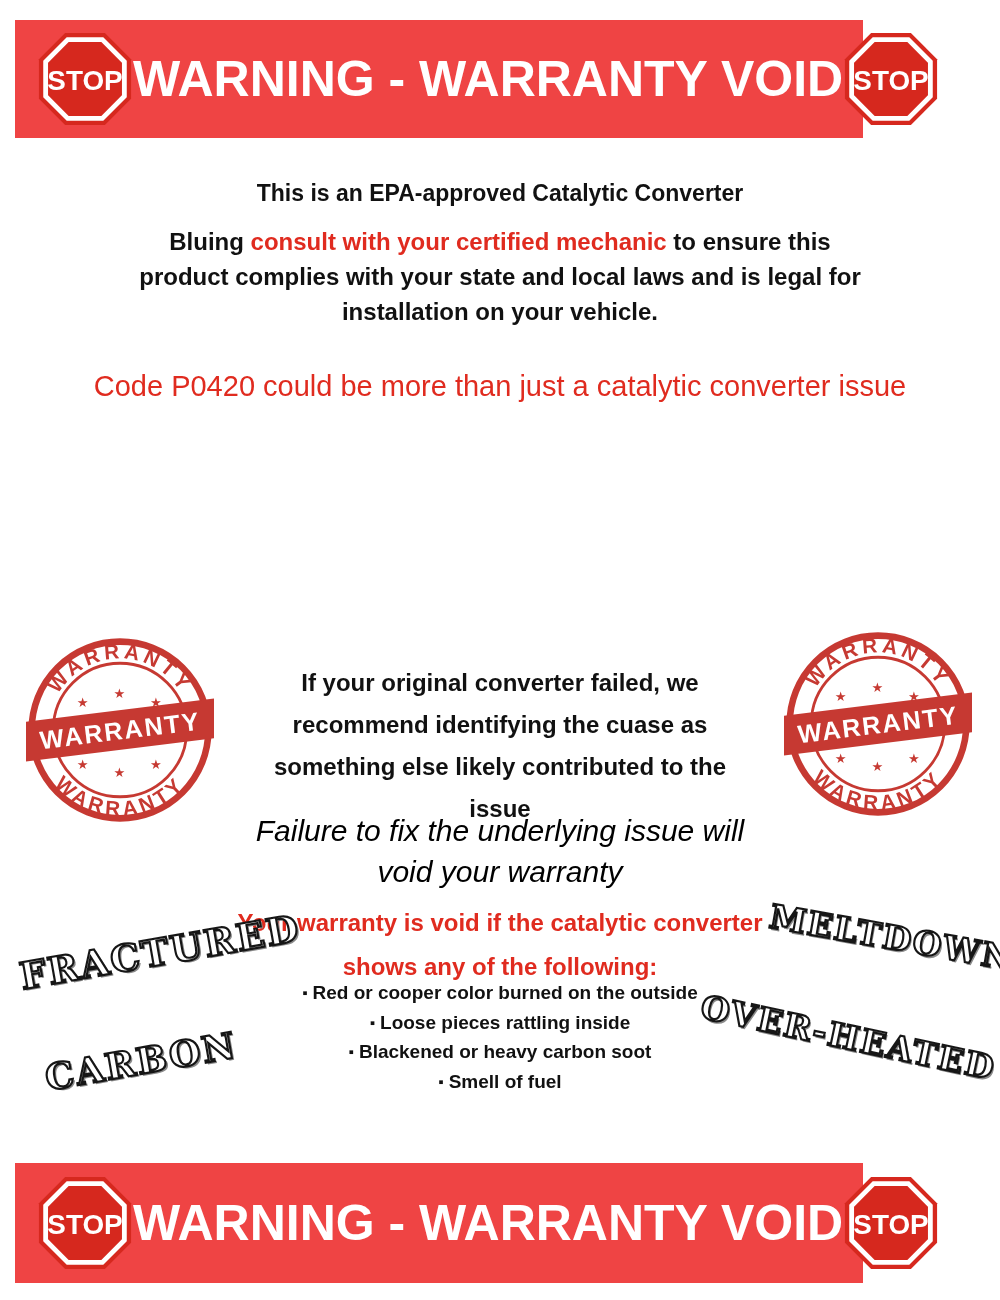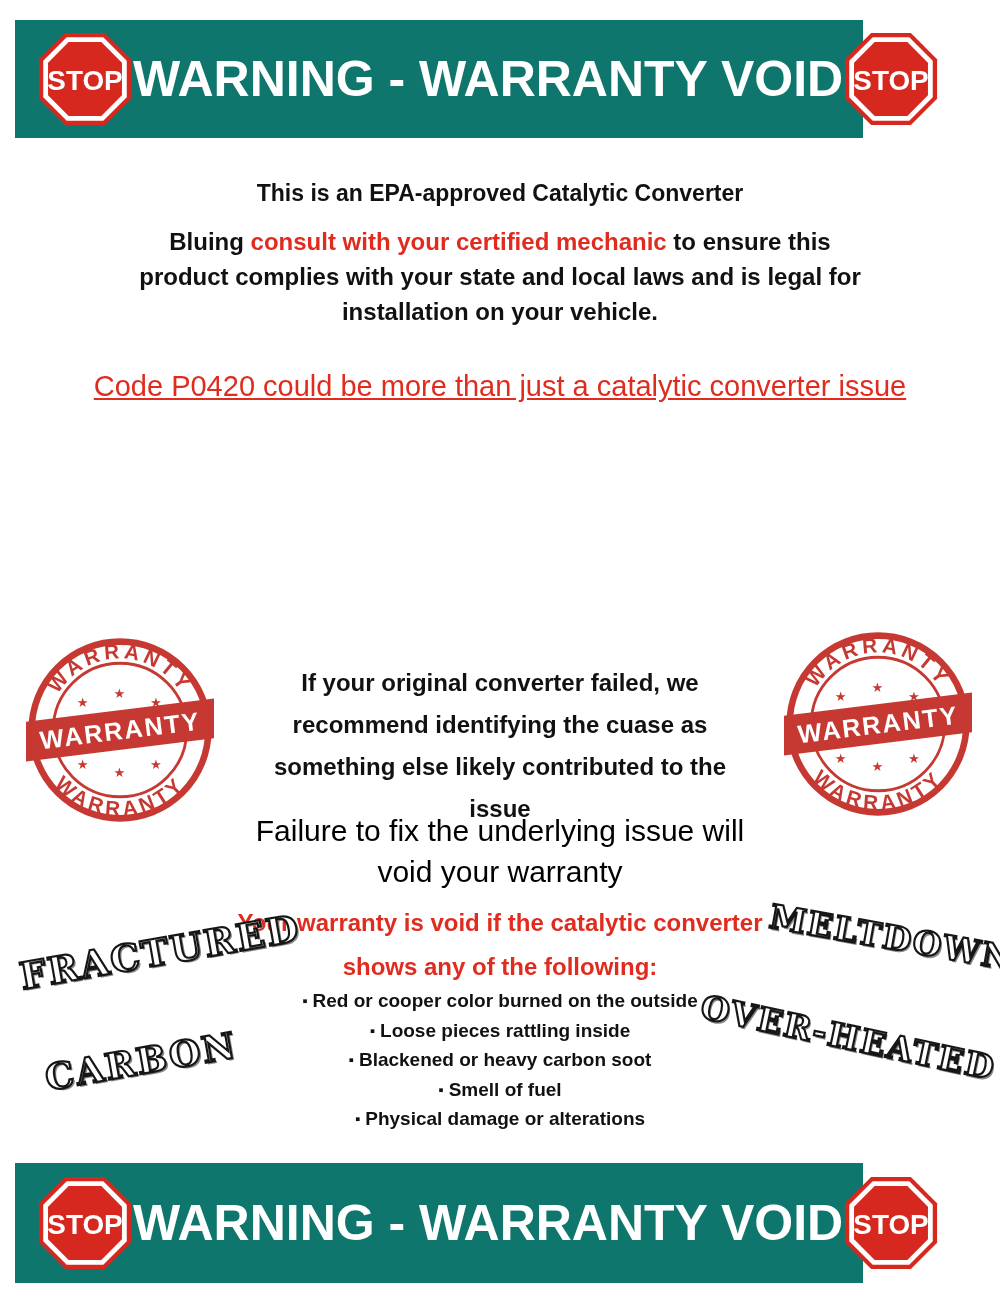--- a/index.html
+++ b/index.html
@@ -6,48 +6,48 @@
   .page{
     position:relative;
     width:1000px;height:1300px;
     background:#ffffff;
     font-family:"Liberation Sans", sans-serif;
     overflow:hidden;
   }
   
   .banner{
     position:absolute;left:15px;width:848px;height:118px;
-    background:#0f766e;
+    background:#ef4444;
     display:flex;align-items:center;justify-content:space-between;
     padding:0 22px;box-sizing:border-box;
   }
   .banner.top{top:20px;}
   .banner.bottom{top:1163px;height:120px;}
   .banner-title{
     flex:1;text-align:center;
     color:#ffffff;font-size:50px;font-weight:bold;letter-spacing:0px;
     white-space:nowrap;
   }
   .stop-sign{width:96px;height:96px;flex:0 0 auto;}
   
   .center-block{position:absolute;left:0;right:0;margin:12px auto;text-align:center;color:#111;}
   .intro-heading{top:168px;font-size:23px;font-weight:bold;width:760px;}
   .compliance{top:212px;font-size:24px;font-weight:bold;width:724px;line-height:35px;}
   .red-text{color:#e02b1f;}
   .code-heading{
     top:358px;font-size:29px;font-weight:400;color:#e02b1f;
-    text-decoration:underline;width:900px;
+    width:900px;
   }
   .diagnostic{top:440px;font-size:24px;font-weight:bold;width:830px;line-height:46px;}
   .recommendation{top:650px;font-size:24px;font-weight:bold;width:520px;line-height:42px;}
-  .failure{top:798px;font-size:30px;font-weight:400;width:500px;line-height:41px;color:#000;}
+  .failure{top:798px;font-size:30px;font-weight:400;width:500px;line-height:41px;color:#000;font-style:italic;}
   .void-heading{top:889px;font-size:24px;font-weight:bold;color:#e02b1f;width:580px;line-height:44px;}
   
   .symptoms{
-    position:absolute;top:974px;left:0;right:0;margin:12px auto;
+    position:absolute;top:974px;left:0;right:0;margin:4px auto;
     width:600px;list-style:none;padding:0;text-align:center;
   }
   .symptoms li{
     font-size:19px;font-weight:bold;color:#111;line-height:29.5px;
   }
   .symptoms li::before{content:"▪";margin-right:5px;font-size:15px;vertical-align:1px;}
   
   .engraved{
     position:absolute;
     font-family:"DejaVu Serif", serif;
@@ -158,21 +158,20 @@
   <div class="engraved w-fractured">FRACTURED</div>
   <div class="engraved w-carbon">CARBON</div>
   <div class="engraved w-meltdown">MELTDOWN</div>
   <div class="engraved w-overheated">OVER-HEATED</div>
 
   <ul class="symptoms">
     <li>Red or cooper color burned on the outside</li>
     <li>Loose pieces rattling inside</li>
     <li>Blackened or heavy carbon soot</li>
     <li>Smell of fuel</li>
-    <li>Physical damage or alterations</li>
   </ul>
 
   <div class="banner bottom">
     <svg class="stop-sign" viewBox="0 0 100 100">
       <polygon points="29.3,2 70.7,2 98,29.3 98,70.7 70.7,98 29.3,98 2,70.7 2,29.3" fill="#d6281e"></polygon>
       <polygon points="32,9 68,9 91,32 91,68 68,91 32,91 9,68 9,32" fill="none" stroke="#ffffff" stroke-width="5"></polygon>
       <text x="50" y="61" text-anchor="middle" font-size="29" font-weight="bold" fill="#ffffff" font-family="Liberation Sans, sans-serif">STOP</text>
     </svg>
     <div class="banner-title">WARNING - WARRANTY VOID</div>
     <svg class="stop-sign" viewBox="0 0 100 100">

